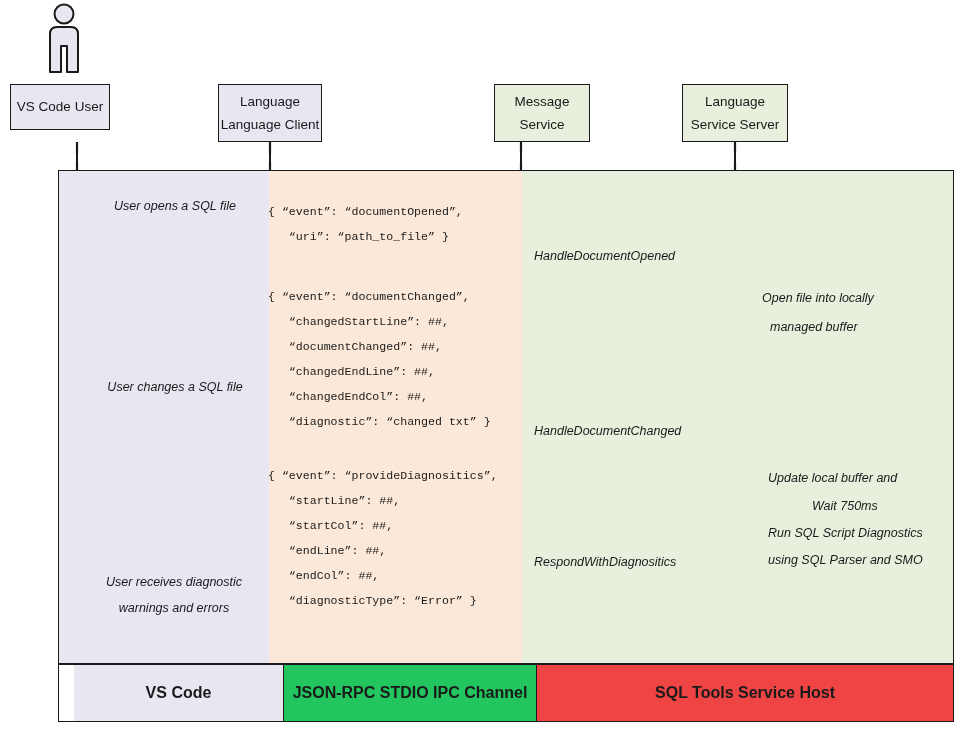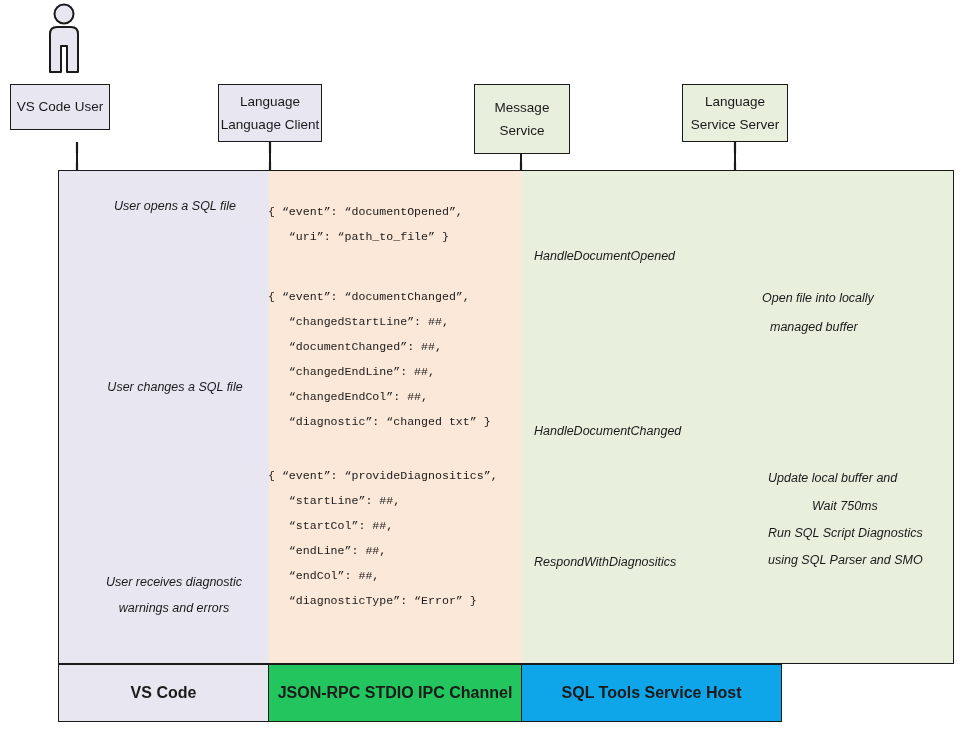--- a/index.html
+++ b/index.html
@@ -31,49 +31,50 @@
     color: #1a1a1a;
     line-height: 1.0;
   }
   .hdr .l1 { margin-bottom: 9px; }
   .hdr.single .l1 { margin-bottom: 0; }
   .hdr-lav { background: #e8e6f0; }
   .hdr-grn { background: #e8efdd; }
 
   #hdr0 { left: 10px;  top: 84px; width: 100px; height: 46px; }
   #hdr1 { left: 218px; top: 84px; width: 104px; height: 58px; }
-  #hdr2 { left: 474px; top: 84px; width: 96px;  height: 70px; text-align: center; }
+  #hdr2 { left: 494px; top: 84px; width: 96px;  height: 58px; text-align: center; }
   #hdr3 { left: 682px; top: 84px; width: 106px; height: 58px; }
 
   
   #bands {
     left: 58px; top: 170px; width: 896px; height: 494px;
     box-sizing: border-box;
     border: 1.6px solid #1a1a1a;
     display: flex;
   }
   .band-lav { background: #e8e6f0; width: 210px; }
   .band-pch { background: #fce8d8; width: 253px; }
   .band-grn { background: #e8efdd; flex: 1; }
 
   
   #footer {
-    left: 58px; top: 664px; width: 724px; height: 58px;
+    left: 58px; top: 664px; width: 896px; height: 58px;
     box-sizing: border-box;
     border: 1.6px solid #1a1a1a;
     display: flex;
+    padding-left: 15px;
   }
   .foot-cell {
     box-sizing: border-box;
     display: flex; align-items: center; justify-content: center;
     font-size: 16px; font-weight: bold; color: #1a1a1a;
   }
   .foot-lav { background: #e8e6f0; width: 210px; border-right: 1.6px solid #1a1a1a; }
   .foot-pch { background: #22c55e; width: 253px; border-right: 1.6px solid #1a1a1a; }
-  .foot-grn { background: #0ea5e9; flex: 1; }
+  .foot-grn { background: #ef4444; flex: 1; }
 
   
   .msg-label {
     font-size: 12.5px;
     font-style: italic;
     color: #1a1a1a;
     text-align: center;
     line-height: 25px;
     white-space: nowrap;
   }

